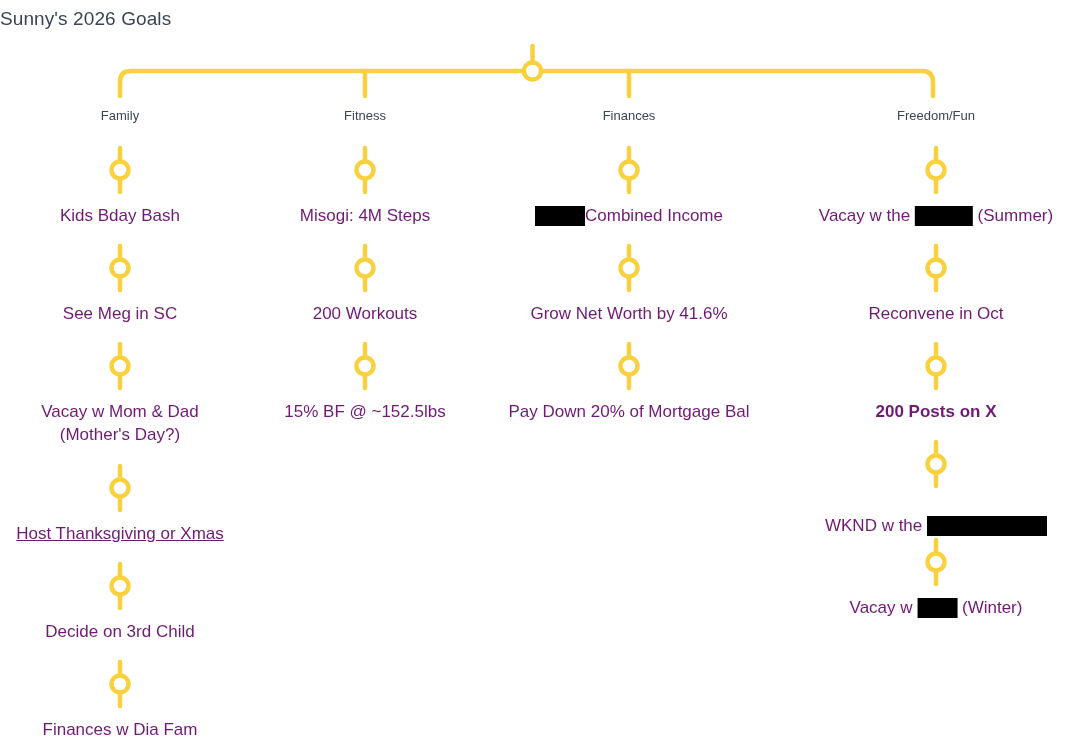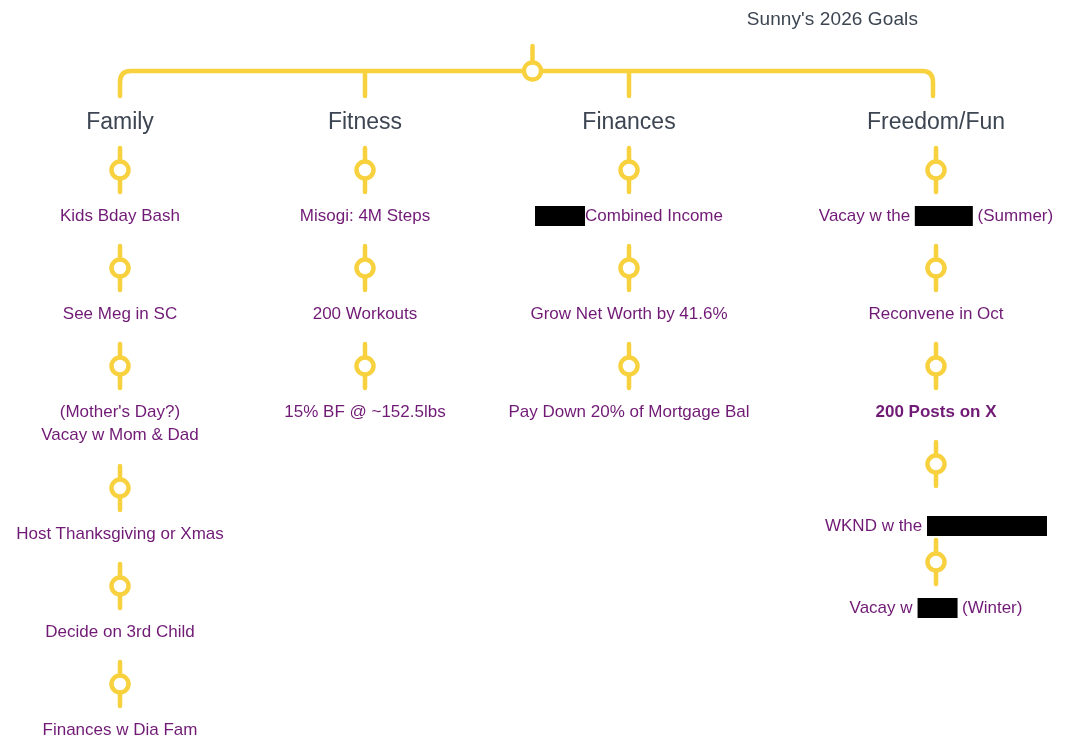--- a/index.html
+++ b/index.html
@@ -7,24 +7,24 @@
     width:1066px;height:754px;
     background:#ffffff;
     font-family:"Liberation Sans","DejaVu Sans",sans-serif;
     color:#3c4551;
     overflow:hidden;
     position:relative;
   }
   #root-svg{position:absolute;left:0;top:0;width:1066px;height:754px;pointer-events:none;}
   .title{
     position:absolute;top:8px;left:0;width:918px;
-    text-align:right;font-size:19px;color:#3c4551;letter-spacing:.1px;
+    text-align:left;font-size:19px;color:#3c4551;letter-spacing:.1px;
   }
   .col-head{
-    position:absolute;font-size:23px;color:#3c4551;
+    position:absolute;font-size:13px;color:#3c4551;
     text-align:center;white-space:nowrap;
     transform:translateX(-50%);
   }
   .node-label{
     position:absolute;font-size:17px;color:#701a75;
     text-align:center;white-space:nowrap;
     transform:translateX(-50%);
     line-height:23px;
   }
   .node-label .l2{display:block;}
@@ -108,24 +108,24 @@
 <div class="title">Sunny's 2026 Goals</div>
 
 <div class="col-head" style="left:120px;top:108px;">Family</div>
 <div class="col-head" style="left:365px;top:108px;">Fitness</div>
 <div class="col-head" style="left:629px;top:108px;">Finances</div>
 <div class="col-head" style="left:936px;top:108px;">Freedom/Fun</div>
 
 <div class="node-label" style="left:120px;top:204px;">Kids Bday Bash</div>
 <div class="node-label" style="left:120px;top:302px;">See Meg in SC</div>
 <div class="node-label" style="left:120px;top:400px;">
+  <span class="l2">Vacay w Mom &amp; Dad</span>
   <span class="l2">(Mother's Day?)</span>
-  <span class="l2">Vacay w Mom &amp; Dad</span>
 </div>
-<div class="node-label" style="left:120px;top:522px;">Host Thanksgiving or Xmas</div>
+<div class="node-label" style="left:120px;top:522px;text-decoration:underline;">Host Thanksgiving or Xmas</div>
 <div class="node-label" style="left:120px;top:620px;">Decide on 3rd Child</div>
 <div class="node-label" style="left:120px;top:718px;">Finances w Dia Fam</div>
 
 <div class="node-label" style="left:365px;top:204px;">Misogi: 4M Steps</div>
 <div class="node-label" style="left:365px;top:302px;">200 Workouts</div>
 <div class="node-label" style="left:365px;top:400px;">15% BF @ ~152.5lbs</div>
 
 <div class="node-label" style="left:629px;top:204px;"><span class="redact" style="width:50px;"></span><span>Combined Income</span></div>
 <div class="node-label" style="left:629px;top:302px;">Grow Net Worth by 41.6%</div>
 <div class="node-label" style="left:629px;top:400px;">Pay Down 20% of Mortgage Bal</div>

